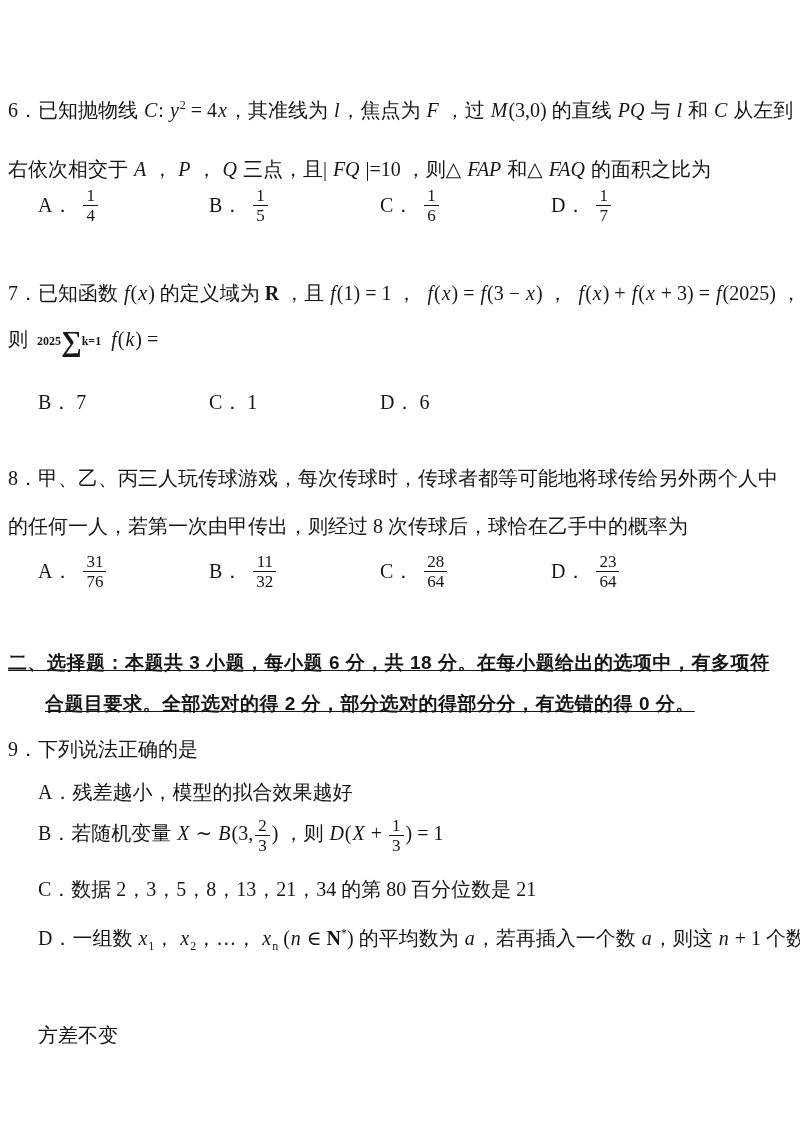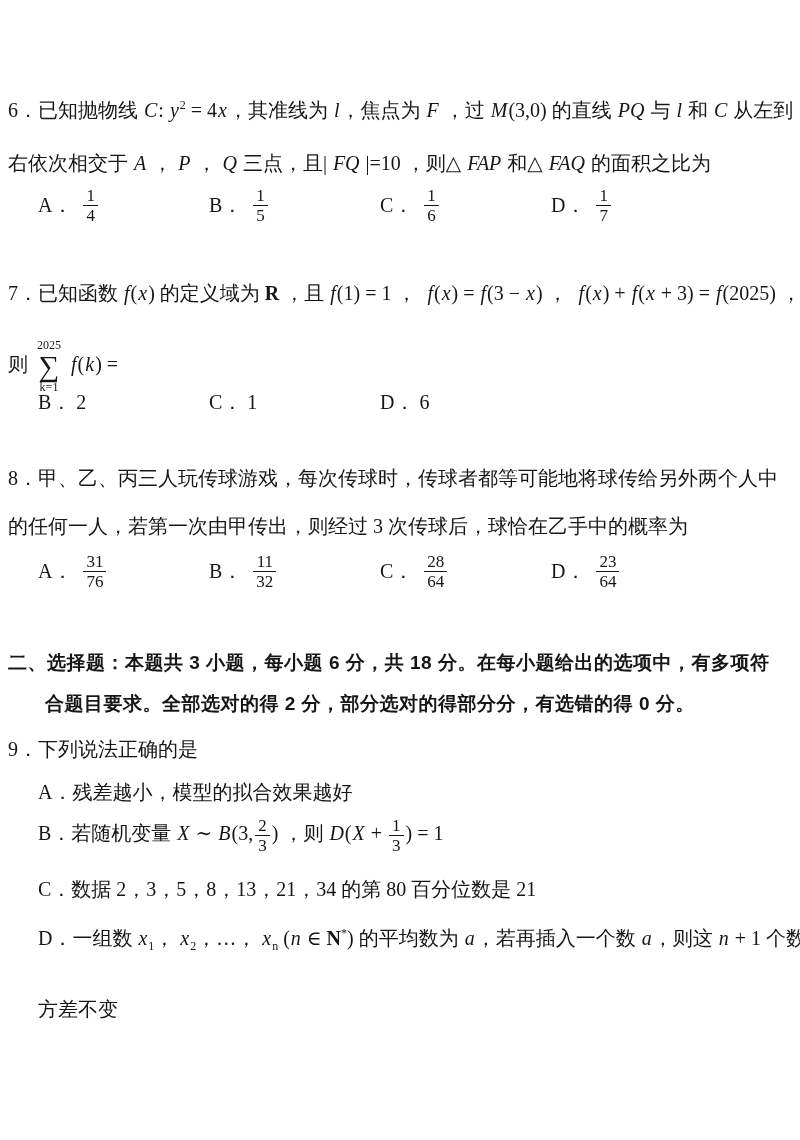--- a/index.html
+++ b/index.html
@@ -33,20 +33,21 @@
     display: inline-flex;
     align-items: center;
     gap: 9px;
     white-space: pre;
   }
   .boldhead {
     font-family: "Liberation Sans", "DejaVu Sans", sans-serif;
     font-weight: 700;
     font-size: 19px;
     letter-spacing: 0.5px;
+    text-decoration: underline;
   }
   i.mv {
     font-family: "Liberation Serif", "DejaVu Serif", serif;
     font-style: italic;
     padding: 0 1px;
   }
   b.mb { font-weight: 700; }
   sup { font-size: 12px; }
   sub { font-size: 12px; }
   .frac {
@@ -56,63 +57,64 @@
     font-size: 17px;
     line-height: 1.12;
     vertical-align: middle;
     margin: 0 2px;
     text-align: center;
   }
   .frac .num { padding: 0 3px; }
   .frac .den { border-top: 1.6px solid #161616; padding: 0 3px; }
   .sum {
     display: inline-flex;
-    flex-direction: column;
+    flex-direction: row;
     align-items: center;
     font-size: 12px;
     line-height: 1.05;
     vertical-align: middle;
-    margin: 12px 4px;
+    margin: 0 4px;
+    font-weight: bold;
   }
   .sum .sigma { font-size: 29px; line-height: 1; }
 </style>
 </head>
 <body>
 
 <div class="page">
 
   <div class="line" style="top:98px"><span>6．已知抛物线 </span><i class="mv">C</i><span>: </span><i class="mv">y</i><sup>2</sup><span> = 4</span><i class="mv">x</i><span>，其准线为 </span><i class="mv">l</i><span>，焦点为 </span><i class="mv">F</i><span> ，过 </span><i class="mv">M</i><span>(3,0) 的直线 </span><i class="mv">PQ</i><span> 与 </span><i class="mv">l</i><span> 和 </span><i class="mv">C</i><span> 从左到</span></div>
-  <div class="line" style="top:151px"><span>右依次相交于 </span><i class="mv">A</i><span> ， </span><i class="mv">P</i><span> ， </span><i class="mv">Q</i><span> 三点，且| </span><i class="mv">FQ</i><span> |=10 ，则△ </span><i class="mv">FAP</i><span> 和△ </span><i class="mv">FAQ</i><span> 的面积之比为</span></div>
+  <div class="line" style="top:157px"><span>右依次相交于 </span><i class="mv">A</i><span> ， </span><i class="mv">P</i><span> ， </span><i class="mv">Q</i><span> 三点，且| </span><i class="mv">FQ</i><span> |=10 ，则△ </span><i class="mv">FAP</i><span> 和△ </span><i class="mv">FAQ</i><span> 的面积之比为</span></div>
   <div class="opts" style="top:186px">
     <span class="opt"><span>A．</span><span class="frac"><span class="num">1</span><span class="den">4</span></span></span>
     <span class="opt"><span>B．</span><span class="frac"><span class="num">1</span><span class="den">5</span></span></span>
     <span class="opt"><span>C．</span><span class="frac"><span class="num">1</span><span class="den">6</span></span></span>
     <span class="opt"><span>D．</span><span class="frac"><span class="num">1</span><span class="den">7</span></span></span>
   </div>
 
   <div class="line" style="top:281px"><span>7．已知函数 </span><i class="mv">f</i><span>(</span><i class="mv">x</i><span>) 的定义域为 </span><b class="mb">R</b><span> ，且 </span><i class="mv">f</i><span>(1) = 1 ，  </span><i class="mv">f</i><span>(</span><i class="mv">x</i><span>) = </span><i class="mv">f</i><span>(3 − </span><i class="mv">x</i><span>) ，  </span><i class="mv">f</i><span>(</span><i class="mv">x</i><span>) + </span><i class="mv">f</i><span>(</span><i class="mv">x</i><span> + 3) = </span><i class="mv">f</i><span>(2025) ，</span></div>
   <div class="line" style="top:327px"><span>则 </span><span class="sum"><span class="top">2025</span><span class="sigma">∑</span><span class="bottom">k=1</span></span><span> </span><i class="mv">f</i><span>(</span><i class="mv">k</i><span>) =</span></div>
   <div class="opts" style="top:389px">
-    <span class="opt">B． 2</span>
+    <span class="opt">B． 7</span>
     <span class="opt">C． 1</span>
     <span class="opt">D． 6</span>
   </div>
 
   <div class="line" style="top:466px">8．甲、乙、丙三人玩传球游戏，每次传球时，传球者都等可能地将球传给另外两个人中</div>
-  <div class="line" style="top:514px">的任何一人，若第一次由甲传出，则经过 3 次传球后，球恰在乙手中的概率为</div>
+  <div class="line" style="top:514px">的任何一人，若第一次由甲传出，则经过 8 次传球后，球恰在乙手中的概率为</div>
   <div class="opts" style="top:552px">
     <span class="opt"><span>A．</span><span class="frac"><span class="num">31</span><span class="den">76</span></span></span>
     <span class="opt"><span>B．</span><span class="frac"><span class="num">11</span><span class="den">32</span></span></span>
     <span class="opt"><span>C．</span><span class="frac"><span class="num">28</span><span class="den">64</span></span></span>
     <span class="opt"><span>D．</span><span class="frac"><span class="num">23</span><span class="den">64</span></span></span>
   </div>
 
   <div class="line boldhead" style="top:651px">二、选择题：本题共 3 小题，每小题 6 分，共 18 分。在每小题给出的选项中，有多项符</div>
   <div class="line boldhead indent2" style="top:692px">合题目要求。全部选对的得 2 分，部分选对的得部分分，有选错的得 0 分。</div>
 
   <div class="line" style="top:737px">9．下列说法正确的是</div>
   <div class="line optline" style="top:780px">A．残差越小，模型的拟合效果越好</div>
   <div class="line optline" style="top:816px"><span>B．若随机变量 </span><i class="mv">X</i><span> ∼ </span><i class="mv">B</i><span>(3,</span><span class="frac"><span class="num">2</span><span class="den">3</span></span><span>) ，则 </span><i class="mv">D</i><span>(</span><i class="mv">X</i><span> + </span><span class="frac"><span class="num">1</span><span class="den">3</span></span><span>) = 1</span></div>
   <div class="line optline" style="top:877px">C．数据 2，3，5，8，13，21，34 的第 80 百分位数是 21</div>
   <div class="line optline" style="top:926px"><span>D．一组数 </span><i class="mv">x</i><sub>1</sub><span>， </span><i class="mv">x</i><sub>2</sub><span>，…， </span><i class="mv">x</i><sub>n</sub><span> (</span><i class="mv">n</i><span> ∈ </span><b class="mb">N</b><sup>*</sup><span>) 的平均数为 </span><i class="mv">a</i><span>，若再插入一个数 </span><i class="mv">a</i><span>，则这 </span><i class="mv">n</i><span> + 1 个数的</span></div>
-  <div class="line optline" style="top:997px">方差不变</div>
+  <div class="line optline" style="top:1023px">方差不变</div>
 
 </div>
 
 </body></html>

